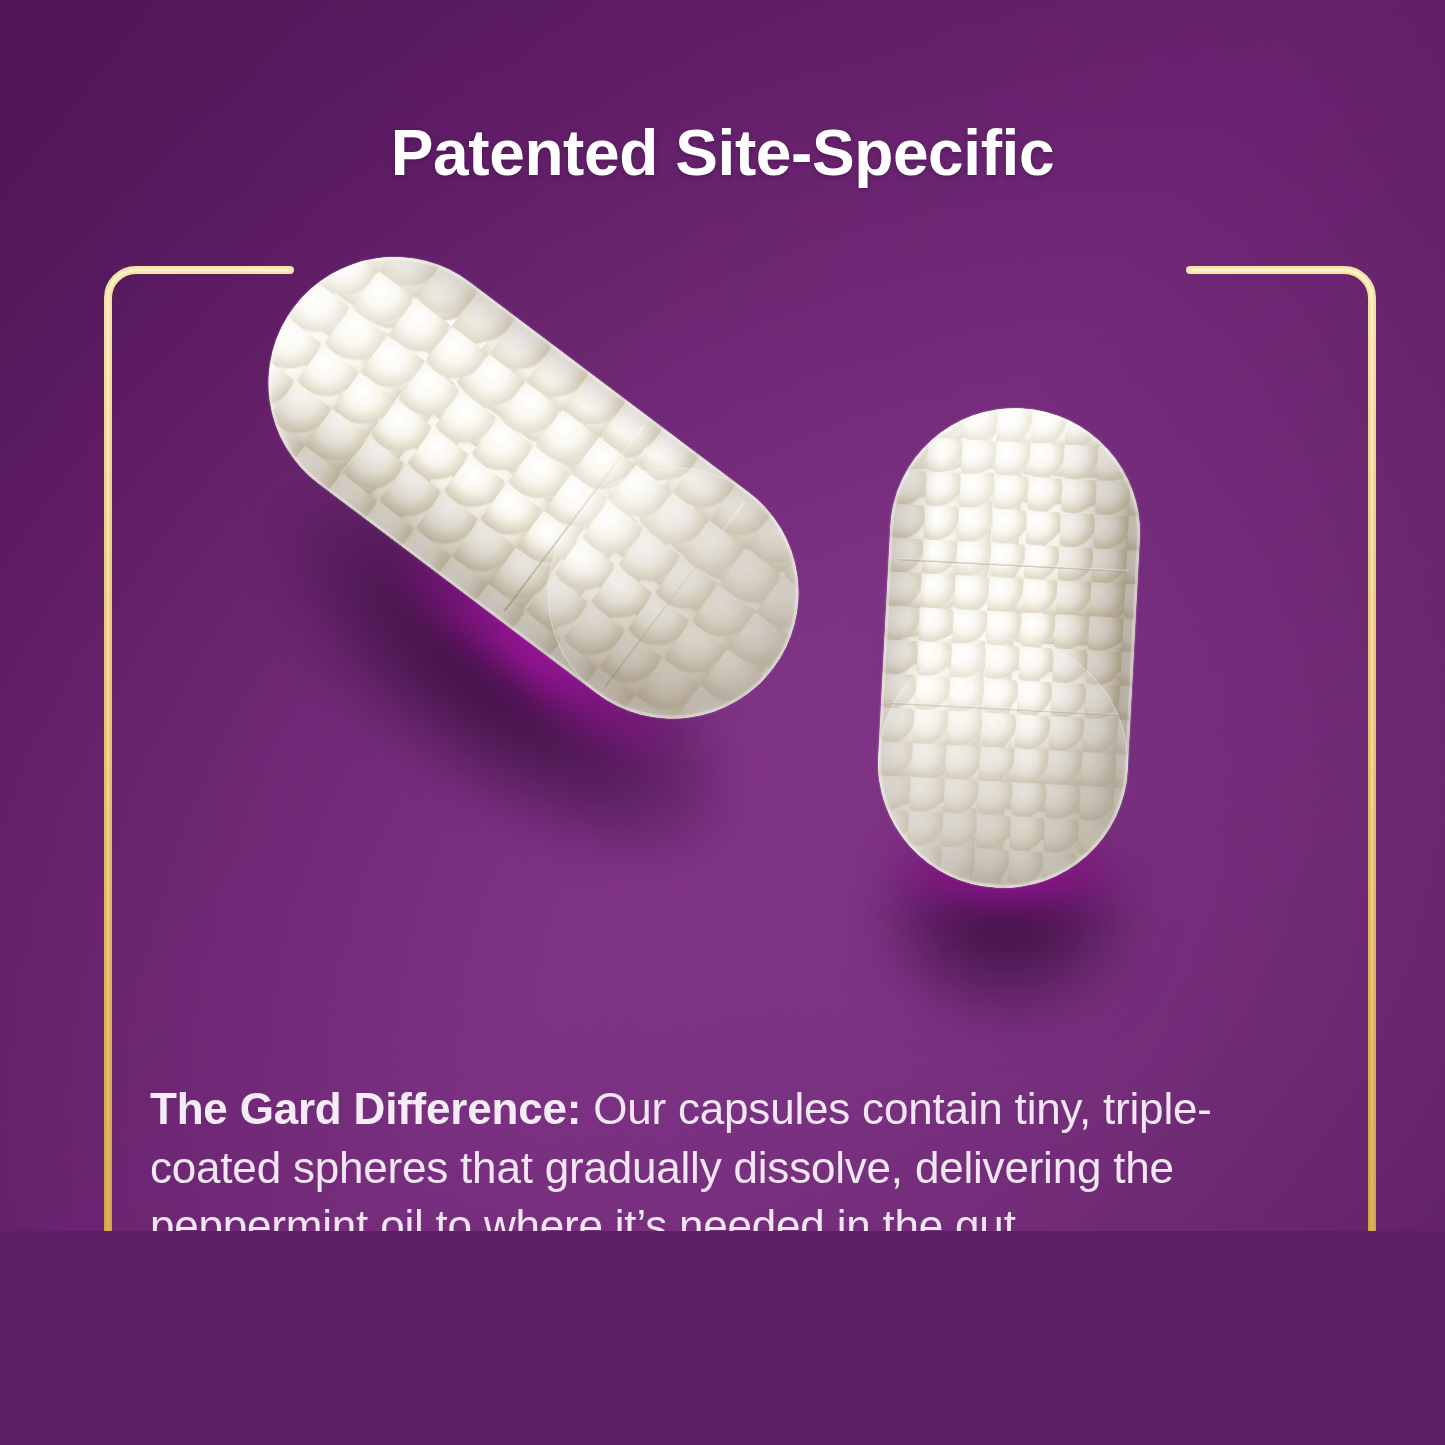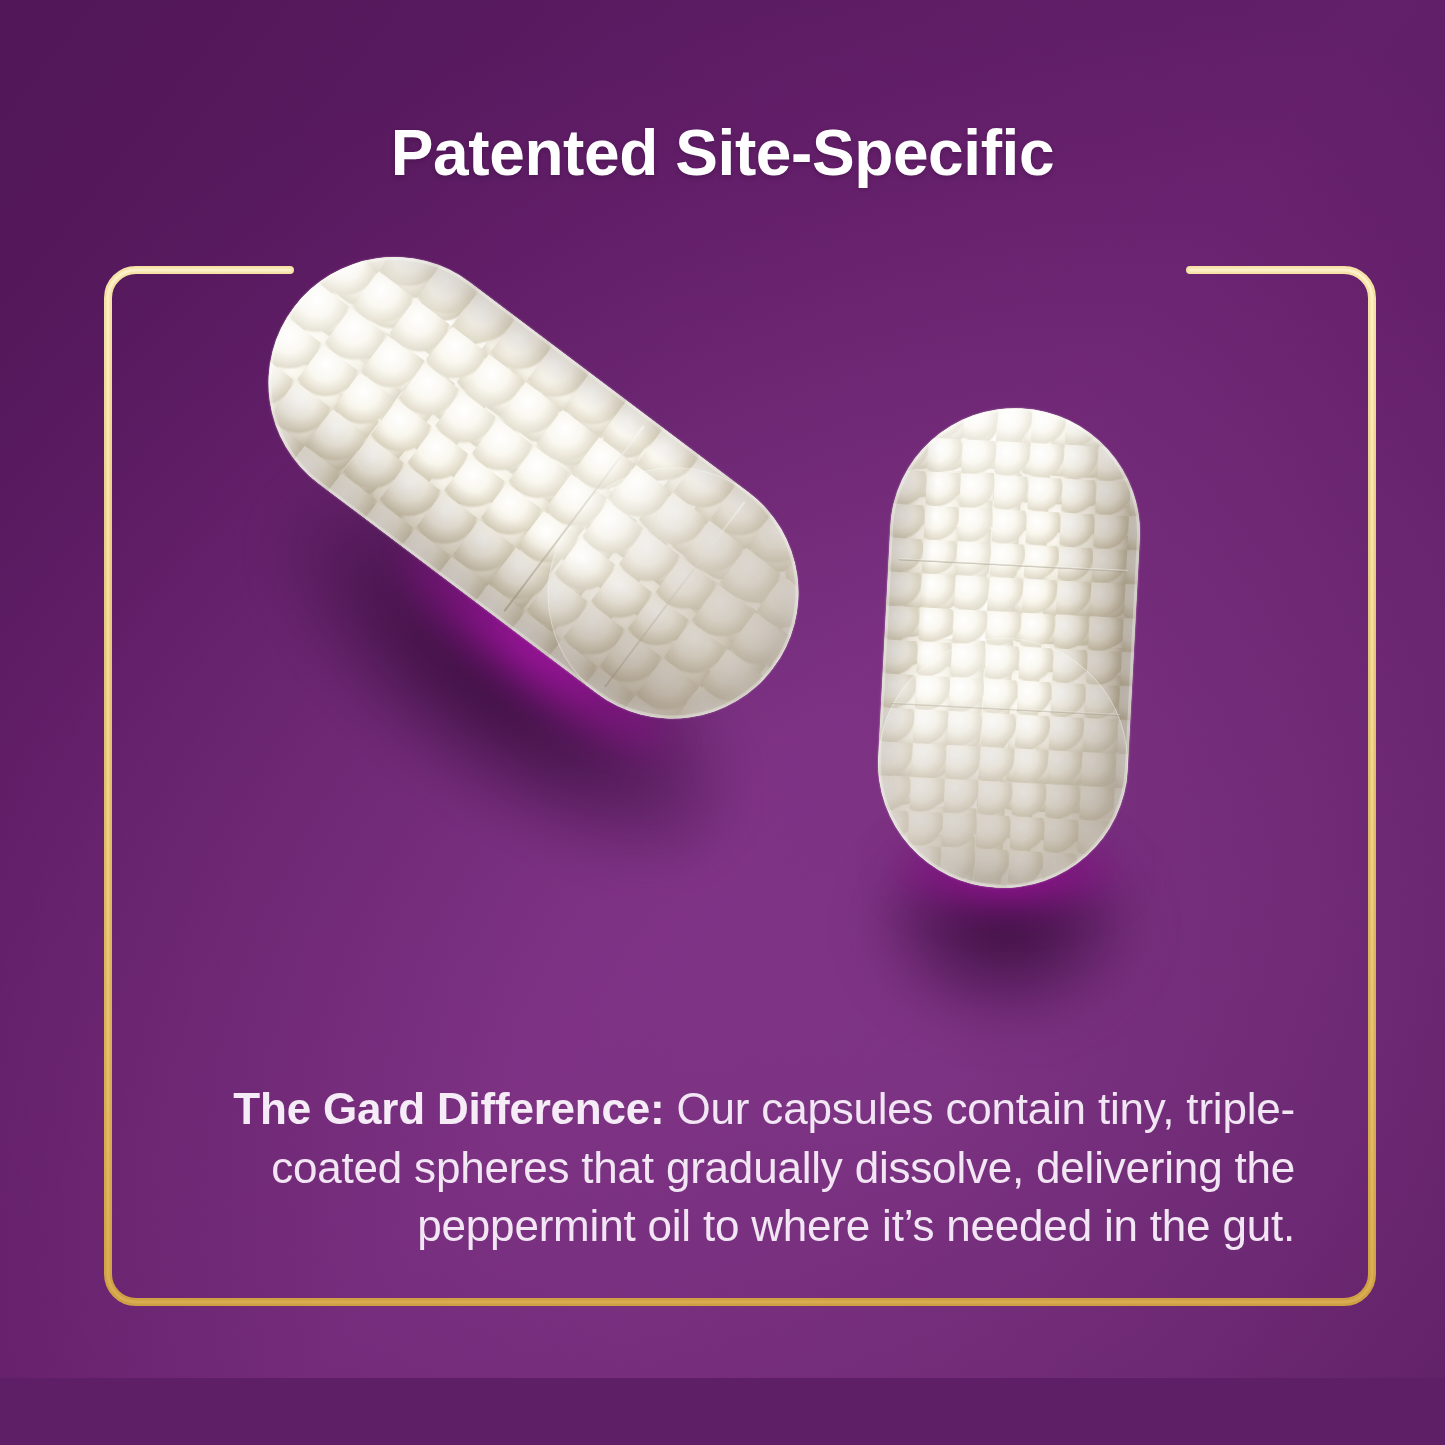--- a/index.html
+++ b/index.html
@@ -4,21 +4,21 @@
 <style>
   html,body{margin:0;padding:0;}
   body{
     width:1445px;height:1445px;overflow:hidden;
     font-family:"Liberation Sans", sans-serif;
     background:#5f1f66;
   }
 
   
   #card{
-    position:relative;width:1445px;height:1378px;overflow:hidden;
+    position:relative;width:1445px;height:1231px;overflow:hidden;
     background:
       radial-gradient(ellipse 1250px 1100px at 64% 78%, #833789 0%, #7a3080 34%, #6d2773 62%, #641f6a 82%, #5d1c64 100%);
   }
   
   #card:after{
     content:"";position:absolute;inset:0;pointer-events:none;
     background:linear-gradient(128deg, rgba(70,18,76,.55) 0%, rgba(70,18,76,.12) 26%, rgba(150,62,158,.10) 55%, rgba(60,14,66,.30) 100%);
   }
 
   
@@ -128,21 +128,21 @@
 
   
   .rimglow{
     position:absolute;border-radius:50%;pointer-events:none;
     filter:blur(18px);
   }
 
   
   .body-copy{
     position:absolute;left:150px;right:150px;top:1036px;
-    text-align:right;color:#f2e6f4;
+    text-align:left;color:#f2e6f4;
     font-size:44px;line-height:1.33;font-weight:normal;
     letter-spacing:-.2px;z-index:6;
   }
   .body-copy b{font-weight:bold;color:#f6ecf7;}
 </style>
 </head>
 <body>
 
 <div id="card">
 

